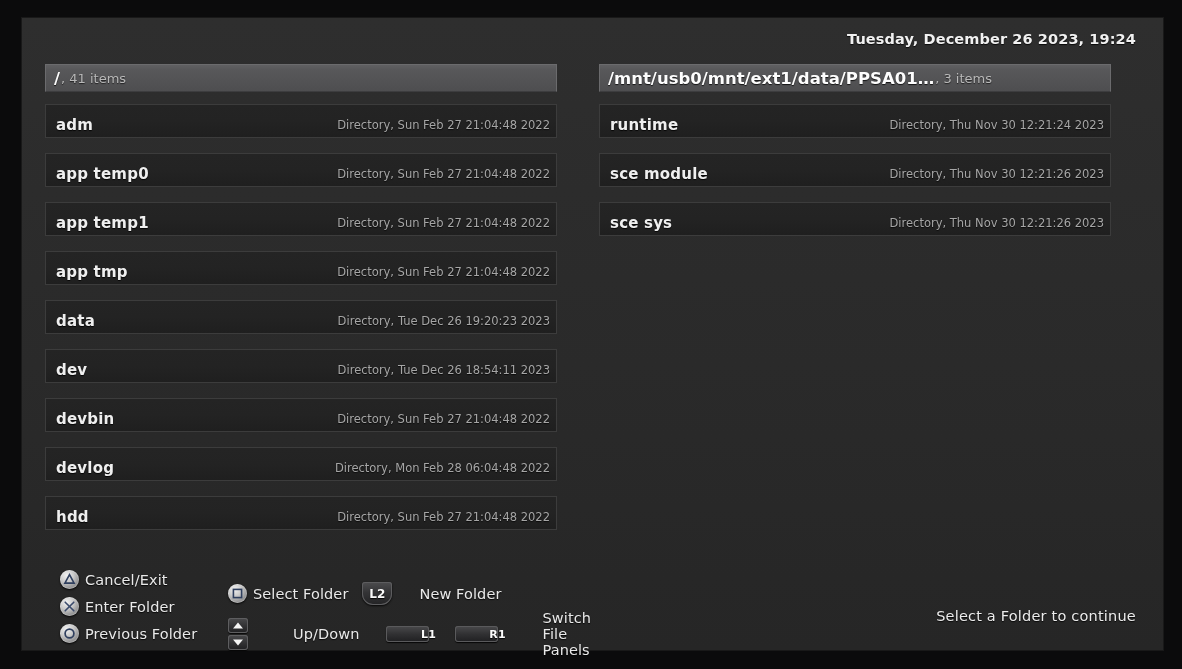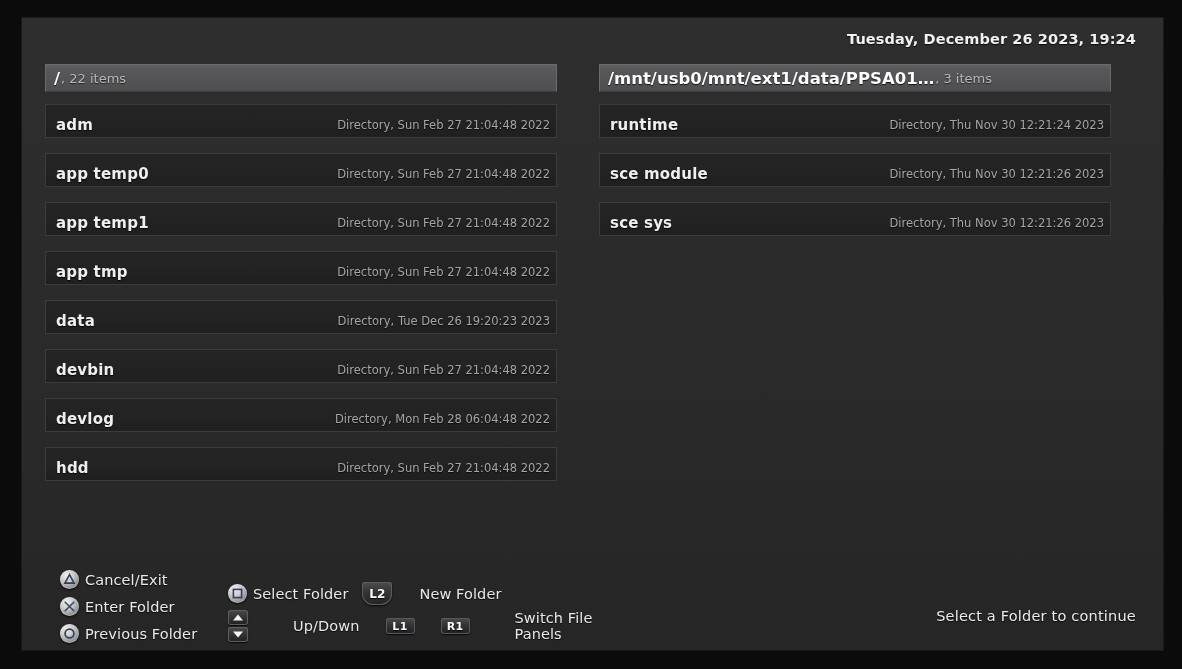--- a/index.html
+++ b/index.html
@@ -189,20 +189,21 @@
     margin-left: 14px;
     text-align: right;
   }
   .sh-flat {
     width: 29px; height: 16px;
     border-radius: 3px;
     background: linear-gradient(180deg, #4a4a4c 0%, #313133 50%, #1f1f21 100%);
     box-shadow: inset 0 0 0 1px #5a5a5c, 0 1px 1px rgba(0,0,0,.85);
     font-size: 11px;
     margin-left: 8px;
+    padding-left: 43px;
   }
 
   #legend-row-select { display: flex; align-items: center; }
   #legend-row-updown { display: flex; align-items: center; margin-top: 5px; gap: 18px; }
   .gap-lbl { margin-left: 7px; padding-left: 20px; }
 
   
   #status {
     position: absolute;
     right: 27px;
@@ -217,21 +218,21 @@
 <body>
 
 <div id="screen">
   <div id="panel">
 
     <div id="clock">Tuesday, December 26 2023, 19:24</div>
 
     <div id="left-panel" class="file-panel">
       <div class="panel-header">
         <span class="panel-path">/</span>
-        <span class="panel-count">, 22 items</span>
+        <span class="panel-count">, 41 items</span>
       </div>
       <div class="file-list" id="left-list">
           <div class="file-row">
             <span class="file-name">adm</span>
             <span class="file-meta">Directory, Sun Feb 27 21:04:48 2022</span>
           </div>
           <div class="file-row">
             <span class="file-name">app temp0</span>
             <span class="file-meta">Directory, Sun Feb 27 21:04:48 2022</span>
           </div>
@@ -239,20 +240,24 @@
             <span class="file-name">app temp1</span>
             <span class="file-meta">Directory, Sun Feb 27 21:04:48 2022</span>
           </div>
           <div class="file-row">
             <span class="file-name">app tmp</span>
             <span class="file-meta">Directory, Sun Feb 27 21:04:48 2022</span>
           </div>
           <div class="file-row">
             <span class="file-name">data</span>
             <span class="file-meta">Directory, Tue Dec 26 19:20:23 2023</span>
+          </div>
+          <div class="file-row">
+            <span class="file-name">dev</span>
+            <span class="file-meta">Directory, Tue Dec 26 18:54:11 2023</span>
           </div>
           <div class="file-row">
             <span class="file-name">devbin</span>
             <span class="file-meta">Directory, Sun Feb 27 21:04:48 2022</span>
           </div>
           <div class="file-row">
             <span class="file-name">devlog</span>
             <span class="file-meta">Directory, Mon Feb 28 06:04:48 2022</span>
           </div>
           <div class="file-row">

